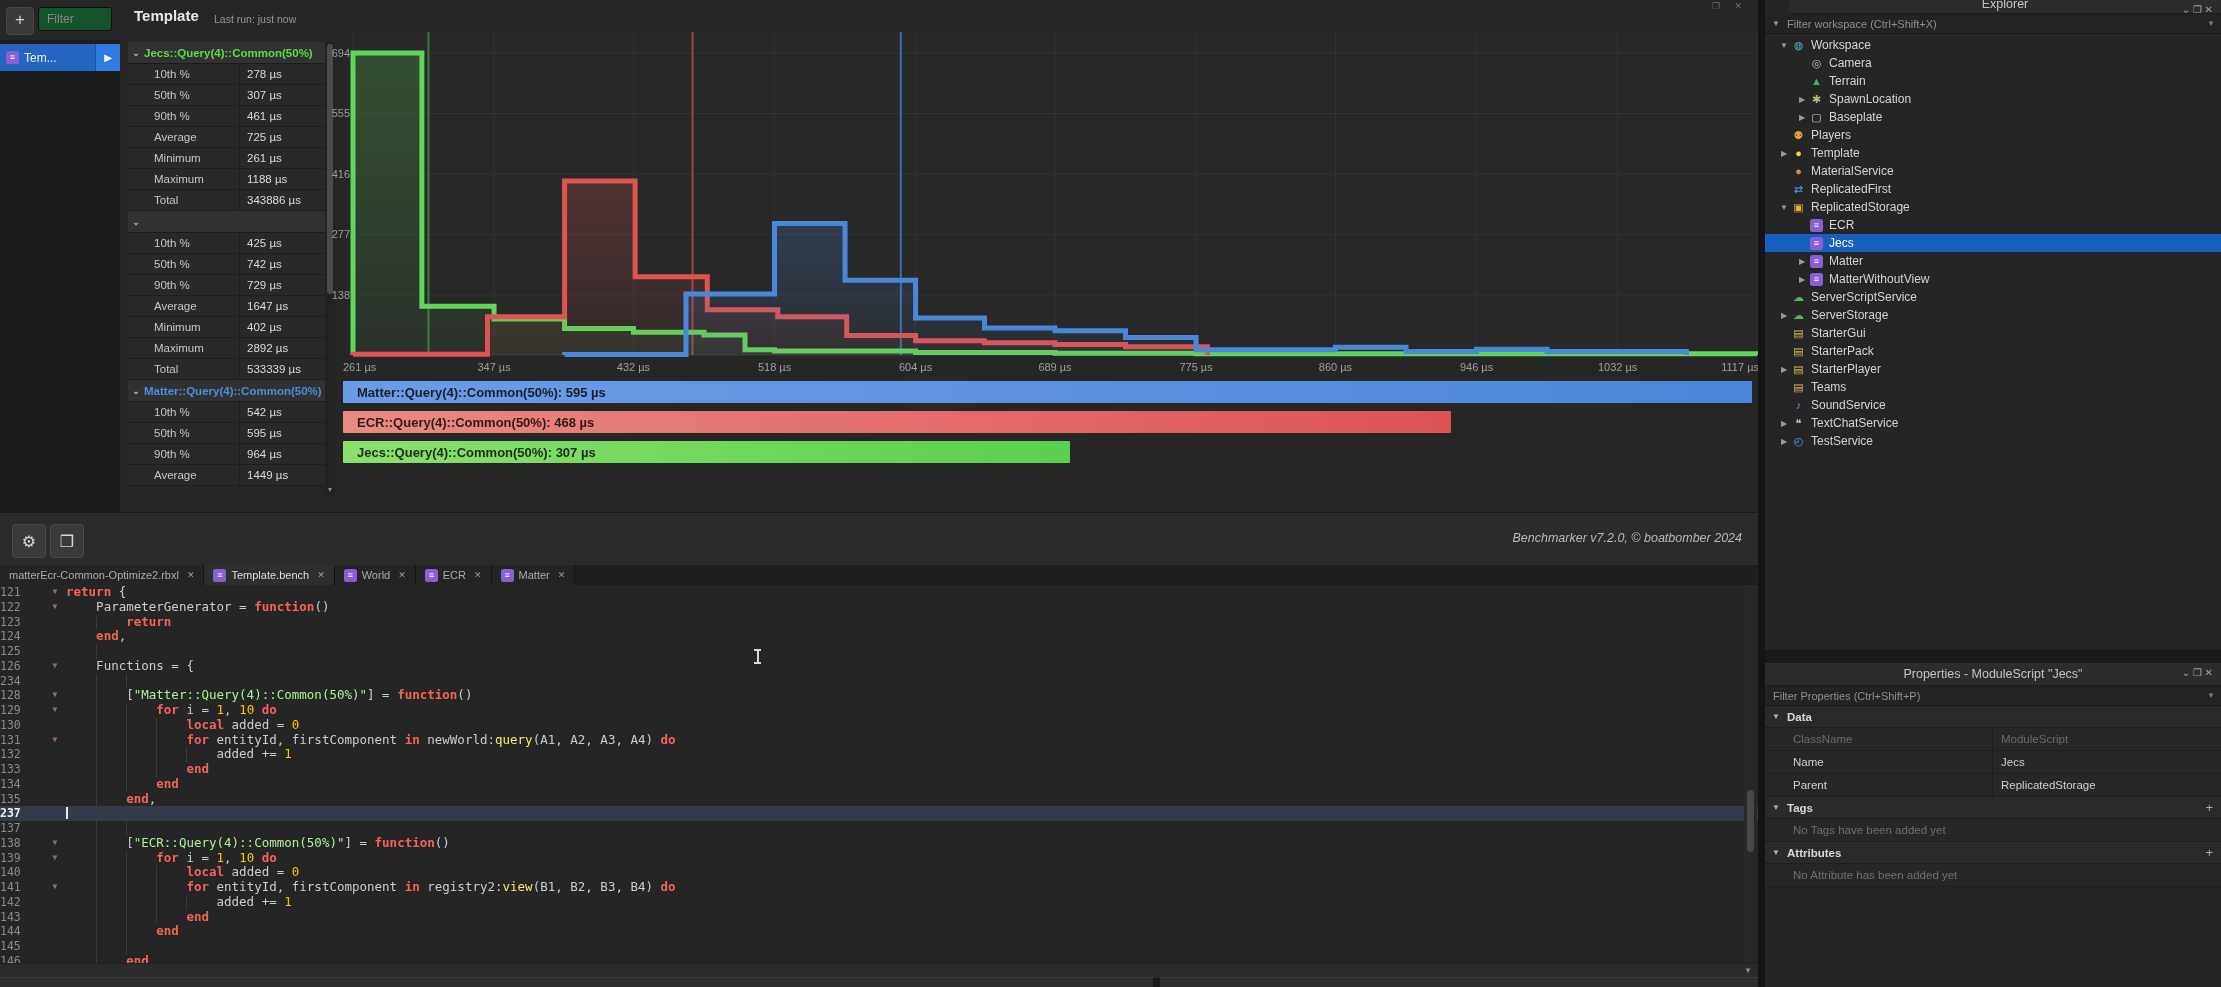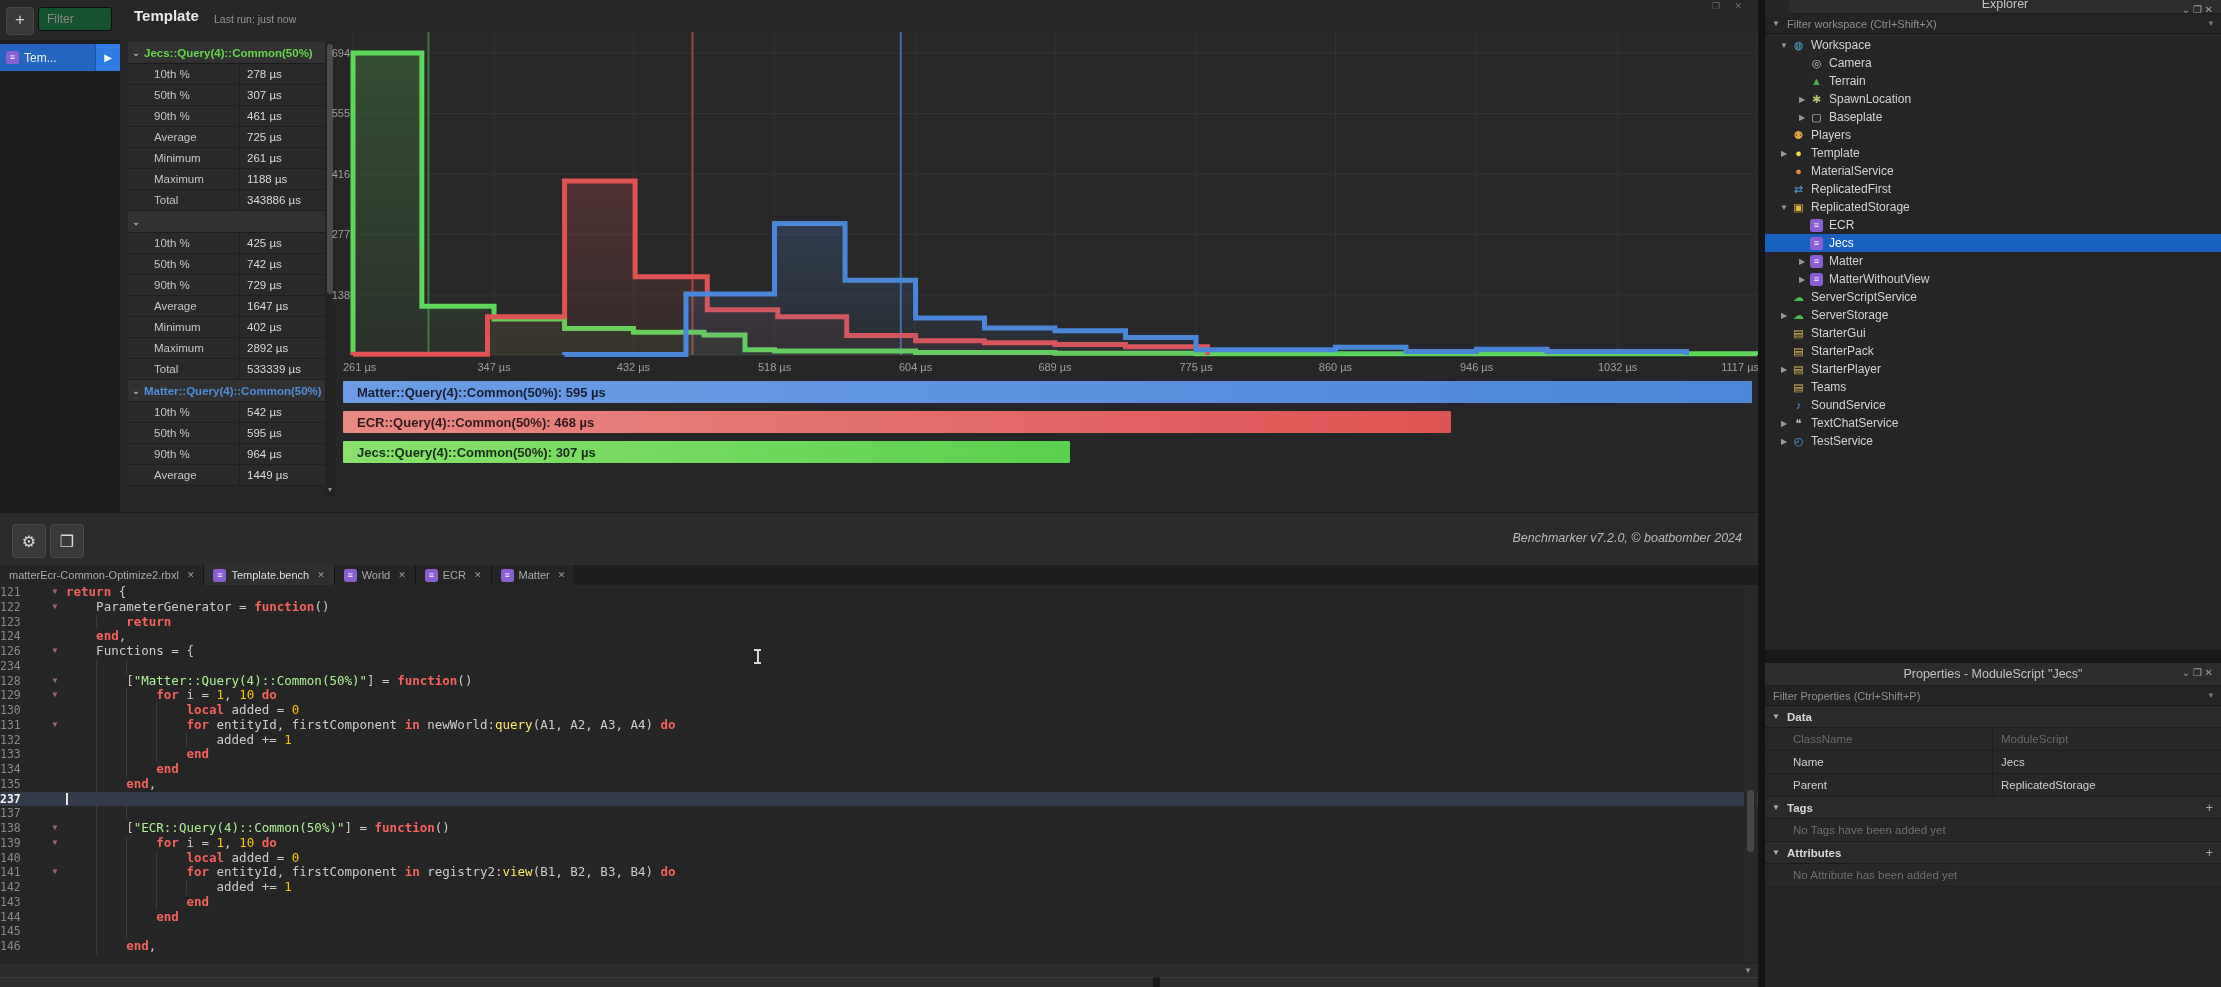--- a/index.html
+++ b/index.html
@@ -338,20 +338,21 @@
       <span>Matter</span>
       <span class="close">✕</span>
     </div>
   </div>
 
 <div id="editor" class="abs">
     <div class="eline"><span class="gut">121</span><span class="fold">▼</span><span class="code"><span class="tk-k">return</span><span class="tk-p"> {</span></span></div>
     <div class="eline"><span class="gut">122</span><span class="fold">▼</span><span class="code"><span class="tk-p">    ParameterGenerator = </span><span class="tk-k">function</span><span class="tk-p">()</span></span></div>
     <div class="eline"><div class="guide" style="left: 96.08px;"></div><span class="gut">123</span><span class="code"><span class="tk-p">        </span><span class="tk-k">return</span></span></div>
     <div class="eline"><span class="gut">124</span><span class="code"><span class="tk-p">    </span><span class="tk-k">end</span><span class="tk-p">,</span></span></div>
+    <div class="eline"><div class="guide" style="left: 96.08px;"></div><span class="gut">125</span><span class="code"></span></div>
     <div class="eline"><span class="gut">126</span><span class="fold">▼</span><span class="code"><span class="tk-p">    Functions = {</span></span></div>
     <div class="eline"><div class="guide" style="left: 96.08px;"></div><div class="guide" style="left: 126.16px;"></div><span class="gut">234</span><span class="code"></span></div>
     <div class="eline"><div class="guide" style="left: 96.08px;"></div><span class="gut">128</span><span class="fold">▼</span><span class="code"><span class="tk-p">        [</span><span class="tk-s">"Matter::Query(4)::Common(50%)"</span><span class="tk-p">] = </span><span class="tk-k">function</span><span class="tk-p">()</span></span></div>
     <div class="eline"><div class="guide" style="left: 96.08px;"></div><div class="guide" style="left: 126.16px;"></div><span class="gut">129</span><span class="fold">▼</span><span class="code"><span class="tk-p">            </span><span class="tk-k">for</span><span class="tk-p"> i = </span><span class="tk-n">1</span><span class="tk-p">, </span><span class="tk-n">10</span><span class="tk-p"> </span><span class="tk-k">do</span></span></div>
     <div class="eline"><div class="guide" style="left: 96.08px;"></div><div class="guide" style="left: 126.16px;"></div><div class="guide" style="left: 156.24px;"></div><span class="gut">130</span><span class="code"><span class="tk-p">                </span><span class="tk-k">local</span><span class="tk-p"> added = </span><span class="tk-n">0</span></span></div>
     <div class="eline"><div class="guide" style="left: 96.08px;"></div><div class="guide" style="left: 126.16px;"></div><div class="guide" style="left: 156.24px;"></div><span class="gut">131</span><span class="fold">▼</span><span class="code"><span class="tk-p">                </span><span class="tk-k">for</span><span class="tk-p"> entityId, firstComponent </span><span class="tk-k">in</span><span class="tk-p"> newWorld:</span><span class="tk-m">query</span><span class="tk-p">(A1, A2, A3, A4) </span><span class="tk-k">do</span></span></div>
     <div class="eline"><div class="guide" style="left: 96.08px;"></div><div class="guide" style="left: 126.16px;"></div><div class="guide" style="left: 156.24px;"></div><div class="guide" style="left: 186.32px;"></div><span class="gut">132</span><span class="code"><span class="tk-p">                    added += </span><span class="tk-n">1</span></span></div>
     <div class="eline"><div class="guide" style="left: 96.08px;"></div><div class="guide" style="left: 126.16px;"></div><div class="guide" style="left: 156.24px;"></div><span class="gut">133</span><span class="code"><span class="tk-p">                </span><span class="tk-k">end</span></span></div>
     <div class="eline"><div class="guide" style="left: 96.08px;"></div><div class="guide" style="left: 126.16px;"></div><span class="gut">134</span><span class="code"><span class="tk-p">            </span><span class="tk-k">end</span></span></div>
     <div class="eline"><div class="guide" style="left: 96.08px;"></div><span class="gut">135</span><span class="code"><span class="tk-p">        </span><span class="tk-k">end</span><span class="tk-p">,</span></span></div>

